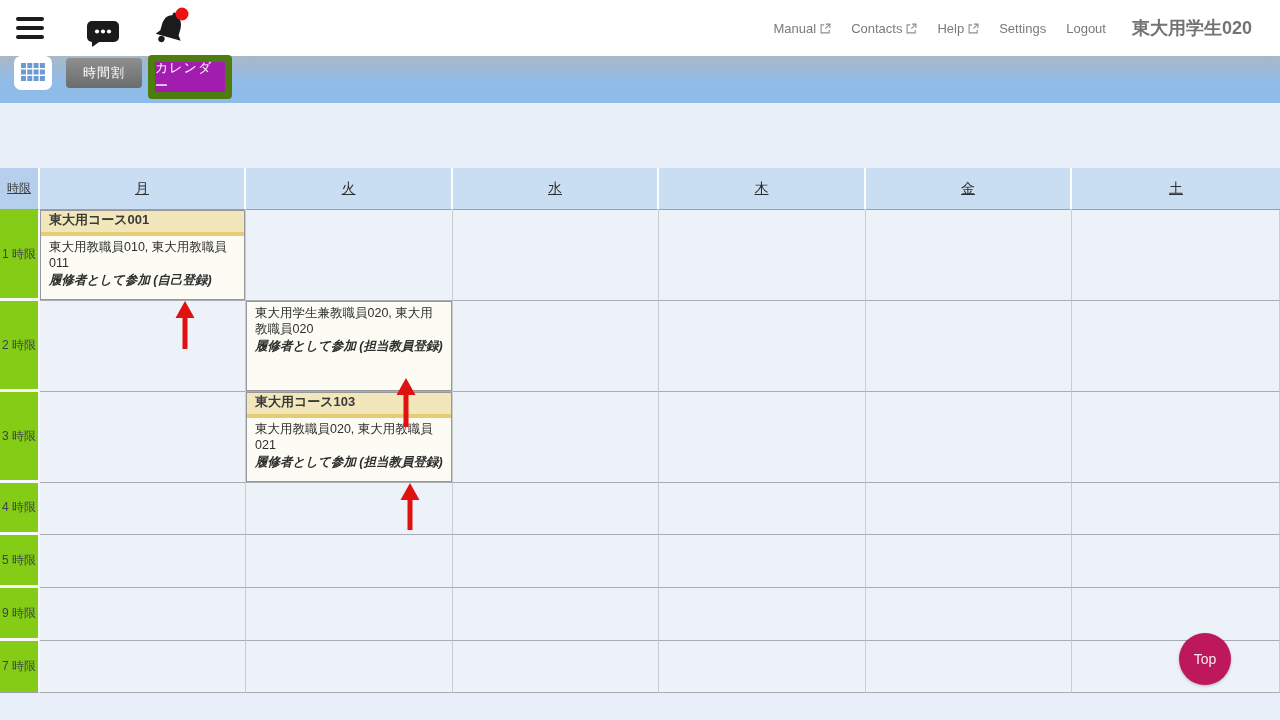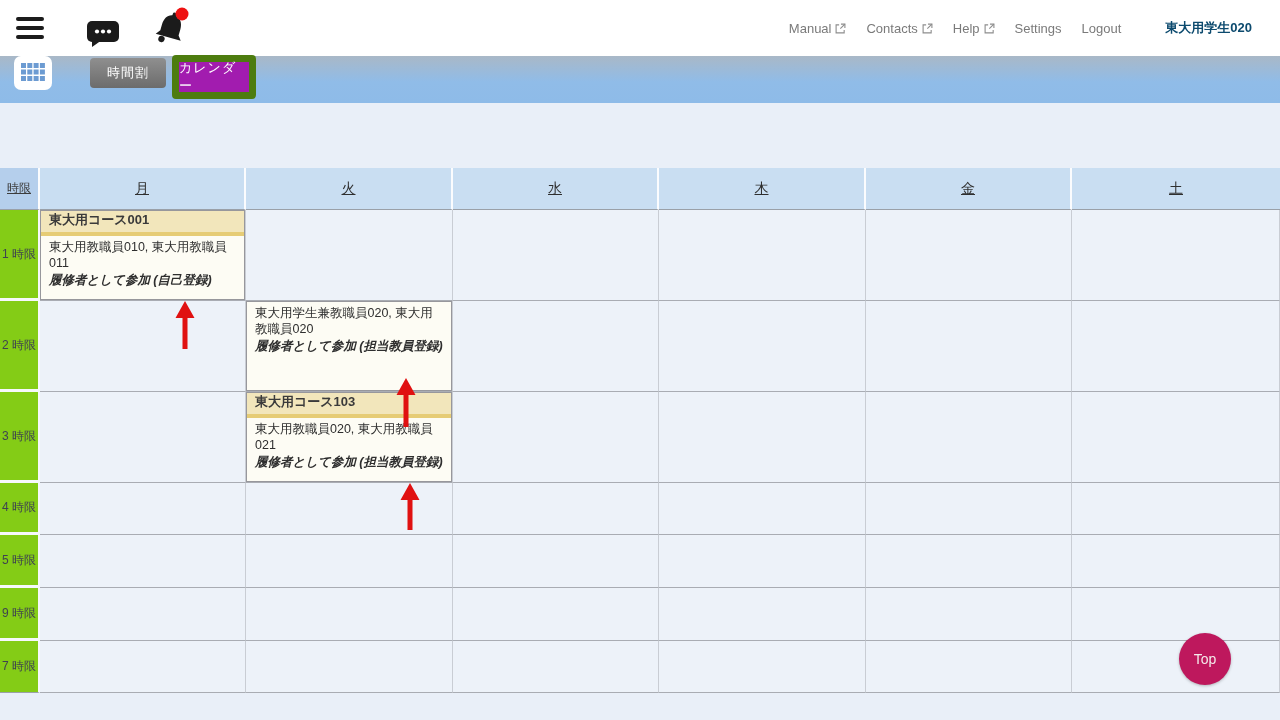--- a/index.html
+++ b/index.html
@@ -8,28 +8,28 @@
     background:#e9eff8;font-family:"Liberation Sans","DejaVu Sans",sans-serif;
     -webkit-font-smoothing:antialiased;
   }
   
   .topbar{position:absolute;left:0;top:0;width:1280px;height:56px;background:#ffffff;}
   .hamburger{position:absolute;left:16px;top:17px;width:28px;height:22px;cursor:pointer;}
   .hamburger span{display:block;width:28px;height:4px;background:#1c1c1c;border-radius:2px;margin-bottom:5px;}
   .icon-btn{position:absolute;cursor:pointer;}
   .nav{position:absolute;right:28px;top:0;height:56px;display:flex;align-items:center;gap:20px;}
   .nav a{display:flex;align-items:center;gap:4px;font-size:13px;color:#7a7a7a;text-decoration:none;cursor:pointer;}
-  .nav .user{font-size:13px;font-weight:bold;color:#0c4a6e;margin-left:24px;}
+  .nav .user{font-size:18px;font-weight:bold;color:#737373;margin-left:6px;}
   
   .bluebar{position:absolute;left:0;top:56px;width:1280px;height:47px;
     background:linear-gradient(#a9b8c7,#90bce8 55%,#8ebbe8);}
   .apptile{position:absolute;left:14px;top:56px;width:38px;height:34px;background:#fff;border-radius:7px;
     display:flex;align-items:center;justify-content:center;}
   .tab{position:absolute;color:#fff;font-size:13px;display:flex;align-items:center;justify-content:center;
-    border-radius:4px;cursor:pointer;letter-spacing:1px;margin-left:24px;}
+    border-radius:4px;cursor:pointer;letter-spacing:1px;}
   .tab.inactive{left:66px;top:58px;width:76px;height:30px;background:linear-gradient(#8f8f8f,#6c6c6c);}
   .tab.active{left:148px;top:55px;width:84px;height:44px;background:#a21caf;border:7px solid #4d7c0f;box-sizing:border-box;}
   
   .filterbar{position:absolute;left:0;top:103px;width:1280px;height:65px;background:#e9eff8;}
   .sel{position:absolute;top:112px;height:37px;background:linear-gradient(#f7f7f8,#e9e9eb);
     border:1px solid #b9b9bd;border-radius:4px;display:flex;align-items:stretch;box-sizing:border-box;cursor:pointer;}
   .sel .val{flex:1;display:flex;align-items:center;padding:0 12px;font-size:14px;color:#333;}
   .sel .caret{width:28px;border-left:1px solid #b9b9bd;display:flex;align-items:center;justify-content:center;}
   .tri{width:0;height:0;border-left:5px solid transparent;border-right:5px solid transparent;border-top:6px solid #555;}
   .sel.year{left:14px;width:151px;}

